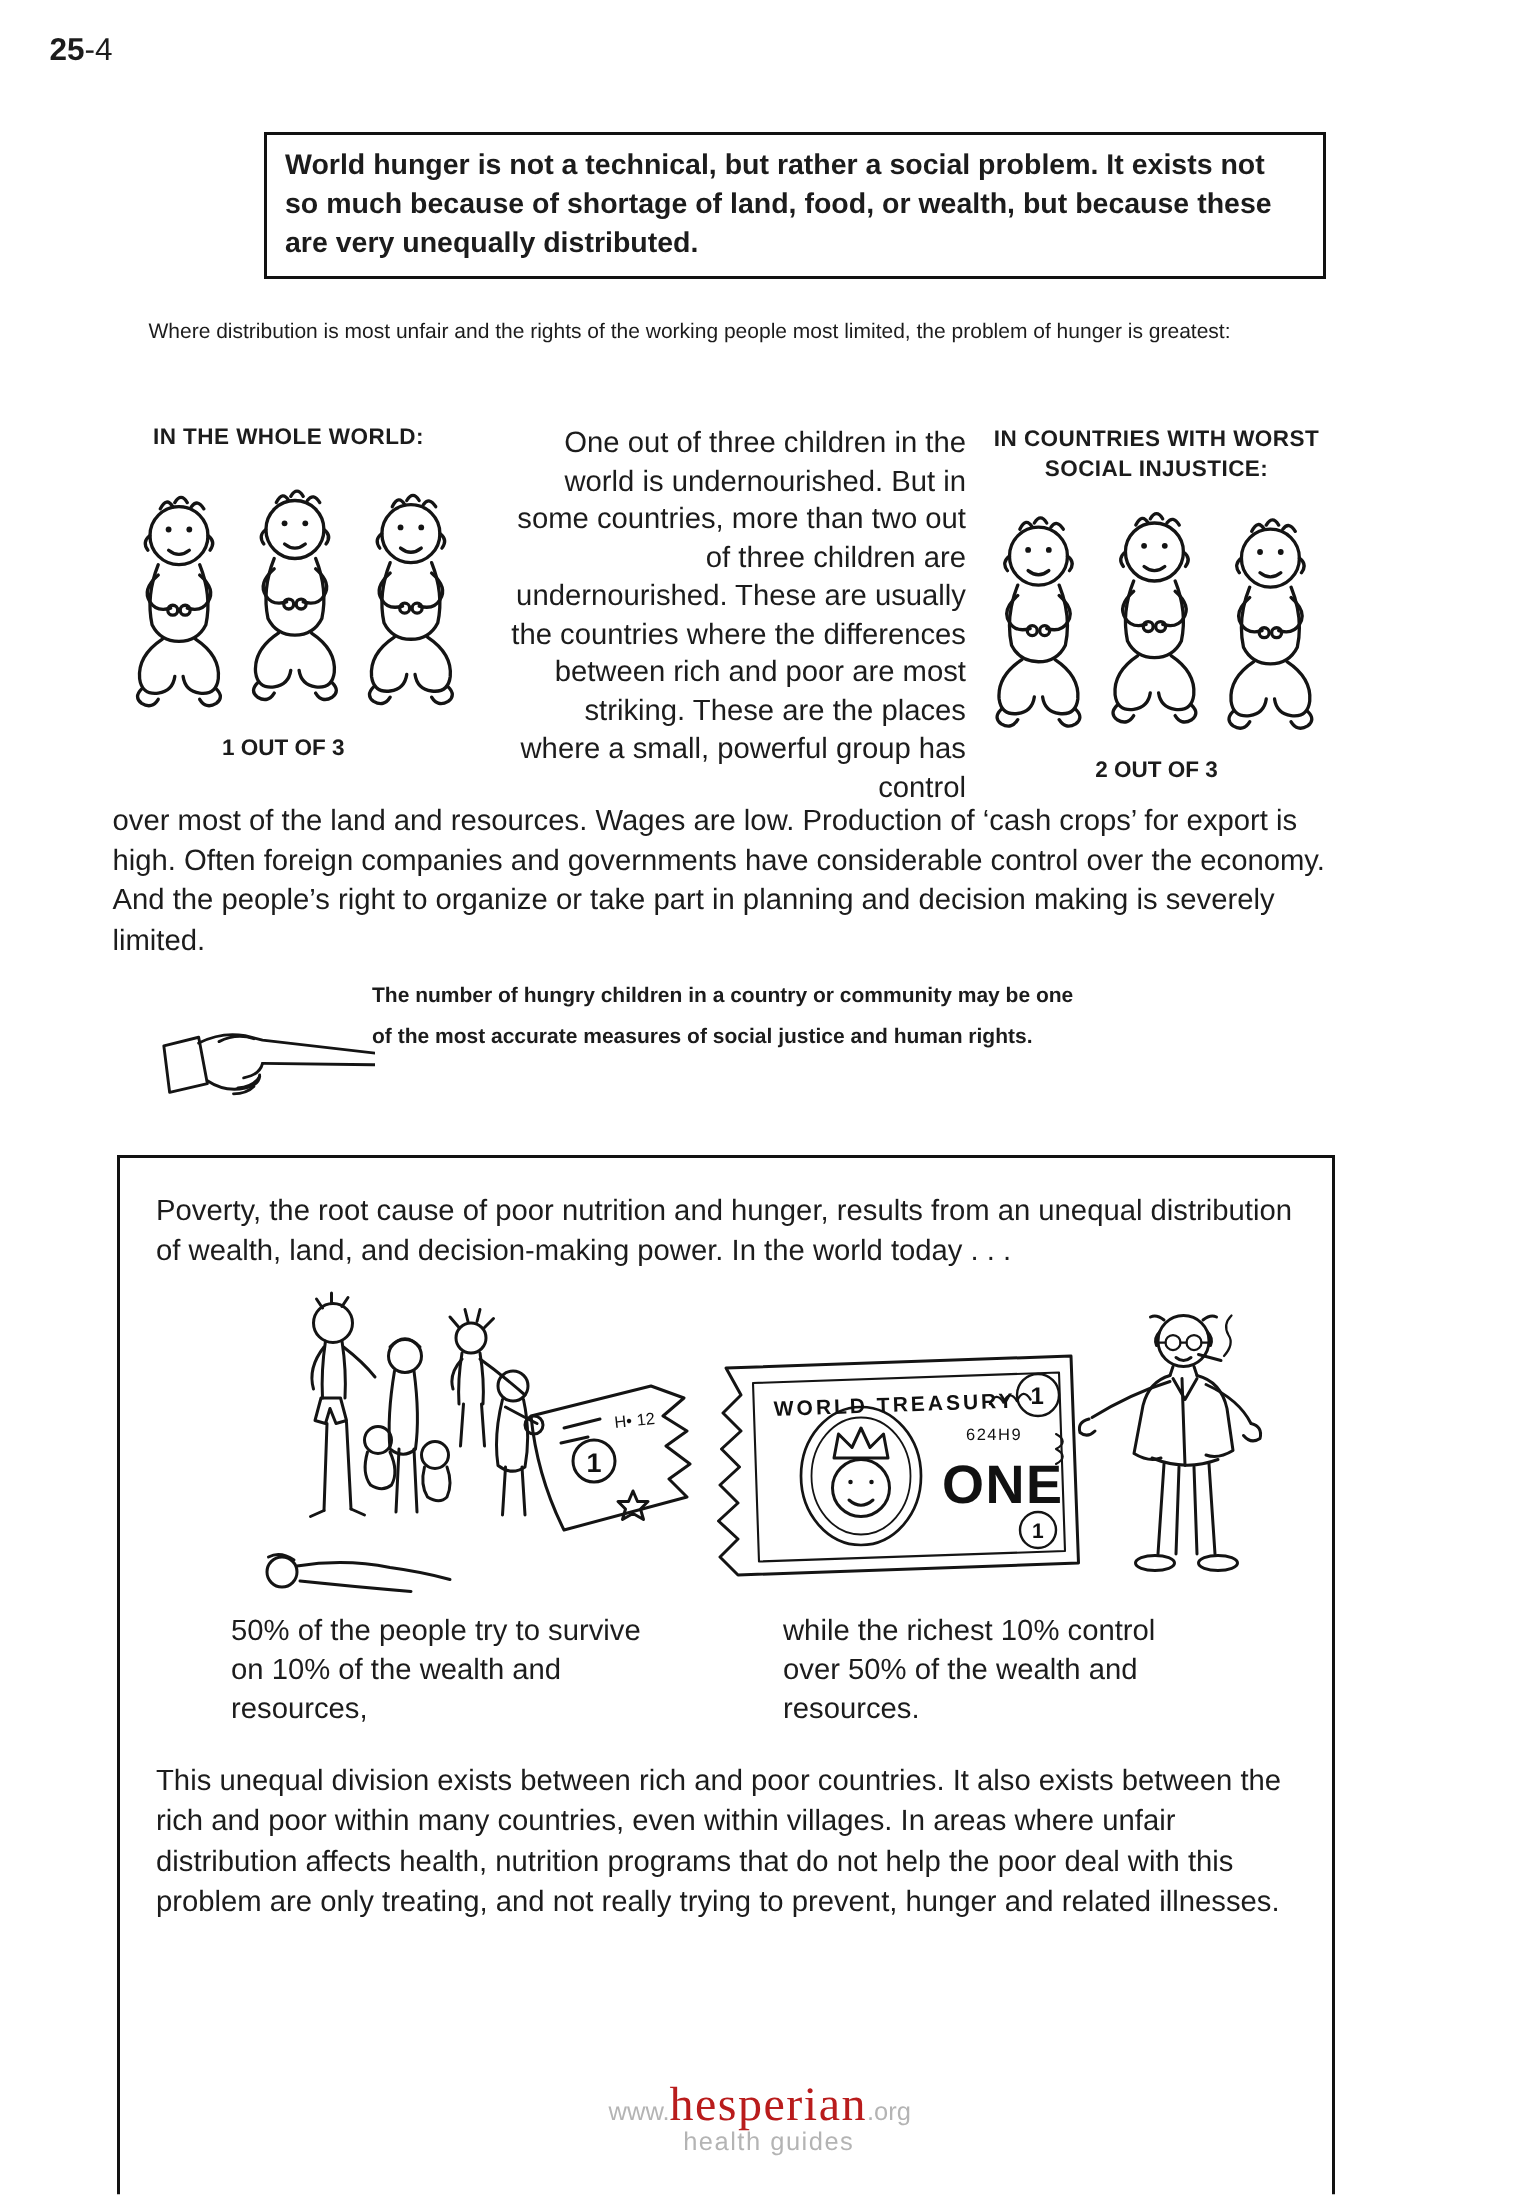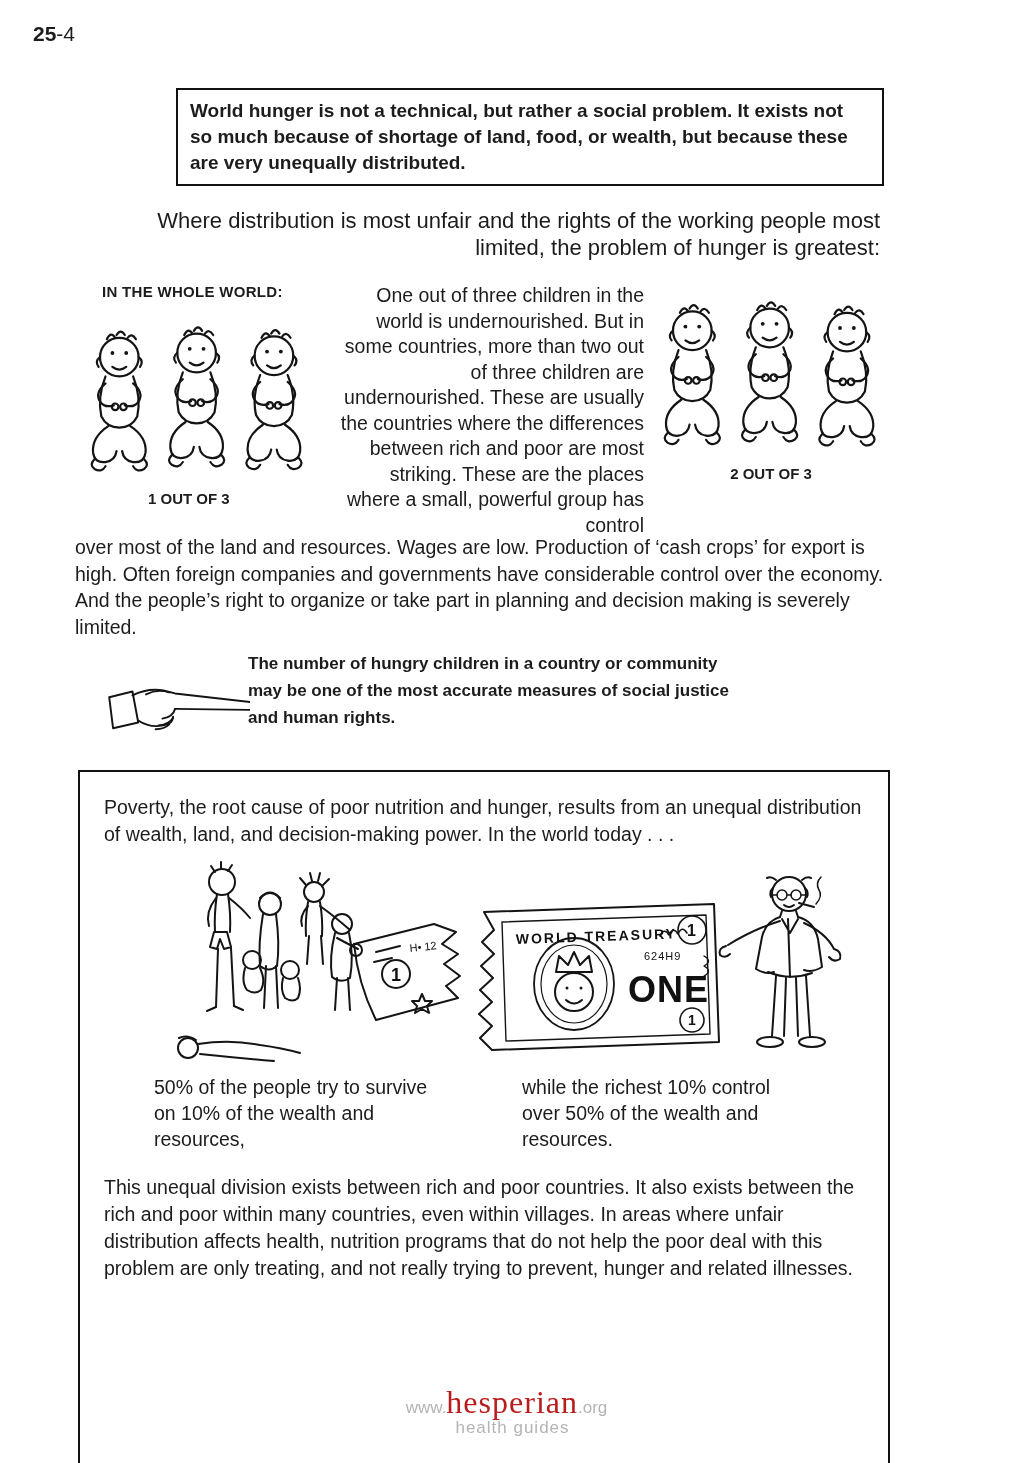--- a/index.html
+++ b/index.html
@@ -14,40 +14,40 @@
   .page-number .bold { font-weight:bold; }
 
   .intro-box {
     position:absolute; left:176px; top:88px; width:708px;
     border:2px solid #111; padding:8px 12px;
     font-weight:bold; font-size:19px; line-height:26px;
   }
 
   .lead {
     position:absolute; left:75px; top:207px; width:805px;
-    font-size:22px; line-height:27px; text-indent:24px;text-align:right;
+    font-size:14px; line-height:27px; text-indent:24px;
   }
 
   .compare { position:absolute; left:82px; top:283px; width:810px; display:flex; }
   .col-world { width:250px; }
   .col-world .heading { font-size:15px; font-weight:bold; padding-left:20px; letter-spacing:.3px; white-space:nowrap; }
   .babies { display:block; width:232px; height:156px; }
   .col-world .babies { margin-top:24px; }
   .col-world .caption { font-size:15px; font-weight:bold; margin-top:10px; margin-left:66px; }
   .col-mid { width:312px; font-size:19.5px; line-height:25.5px;text-align:right; }
   .col-inj { width:242px; margin-left:6px; text-align:center; }
   .col-inj .heading { font-size:15px; font-weight:bold; line-height:20px; letter-spacing:.3px; }
   .col-inj .babies { margin:16px auto 0; }
   .col-inj .caption { font-size:15px; font-weight:bold; margin-top:10px; }
 
   .continuation { position:absolute; left:75px; top:534px; width:818px; font-size:19.5px; line-height:26.5px; }
 
   .hand-row { position:absolute; left:100px; top:650px; width:660px; }
   .hand-icon { position:absolute; left:2px; top:26px; width:148px; height:60px; }
-  .hand-text { margin-left:148px; width:482px; font-weight:bold; font-size:17px; line-height:27px; }
+  .hand-text { margin-left:148px; width:482px; font-weight:bold; font-size:14px; line-height:27px; }
 
   .poverty-box {
     position:absolute; left:78px; top:770px; width:812px; height:753px;
     border:2px solid #111; padding:22px 24px 0 24px;
   }
   .poverty-intro { font-size:19.5px; line-height:27px; width:762px; }
   .money-art { display:block; width:760px; height:222px; margin-top:4px; }
   .money-art text { fill:#111; stroke:none; font-family:"Liberation Sans", sans-serif; }
   .t-treasury { font-size:14px; font-weight:bold; letter-spacing:2px; }
   .t-serial { font-size:11px; letter-spacing:1px; }
@@ -108,20 +108,21 @@
       <div class="heading">IN THE WHOLE WORLD:</div>
       <svg class="babies" viewBox="0 0 168 113" preserveAspectRatio="xMidYMid meet">
         <use href="#baby" x="0" y="3"></use>
         <use href="#baby" x="56" y="0"></use>
         <use href="#baby" x="112" y="2"></use>
       </svg>
       <div class="caption">1 OUT OF 3</div>
     </div>
     <div class="col-mid">One out of three children in the world is undernourished. But in some countries, more than two out of three children are undernourished. These are usually the countries where the differences between rich and poor are most striking. These are the places where a small, powerful group has control</div>
     <div class="col-inj">
+      <div class="heading">IN COUNTRIES WITH WORST SOCIAL INJUSTICE:</div>
       <svg class="babies" viewBox="0 0 168 113" preserveAspectRatio="xMidYMid meet">
         <use href="#baby" x="0" y="2"></use>
         <use href="#baby" x="56" y="0"></use>
         <use href="#baby" x="112" y="3"></use>
       </svg>
       <div class="caption">2 OUT OF 3</div>
     </div>
   </div>
 
   <p class="continuation">over most of the land and resources. Wages are low. Production of ‘cash crops’ for export is high. Often foreign companies and governments have considerable control over the economy. And the people’s right to organize or take part in planning and decision making is severely limited.</p>

